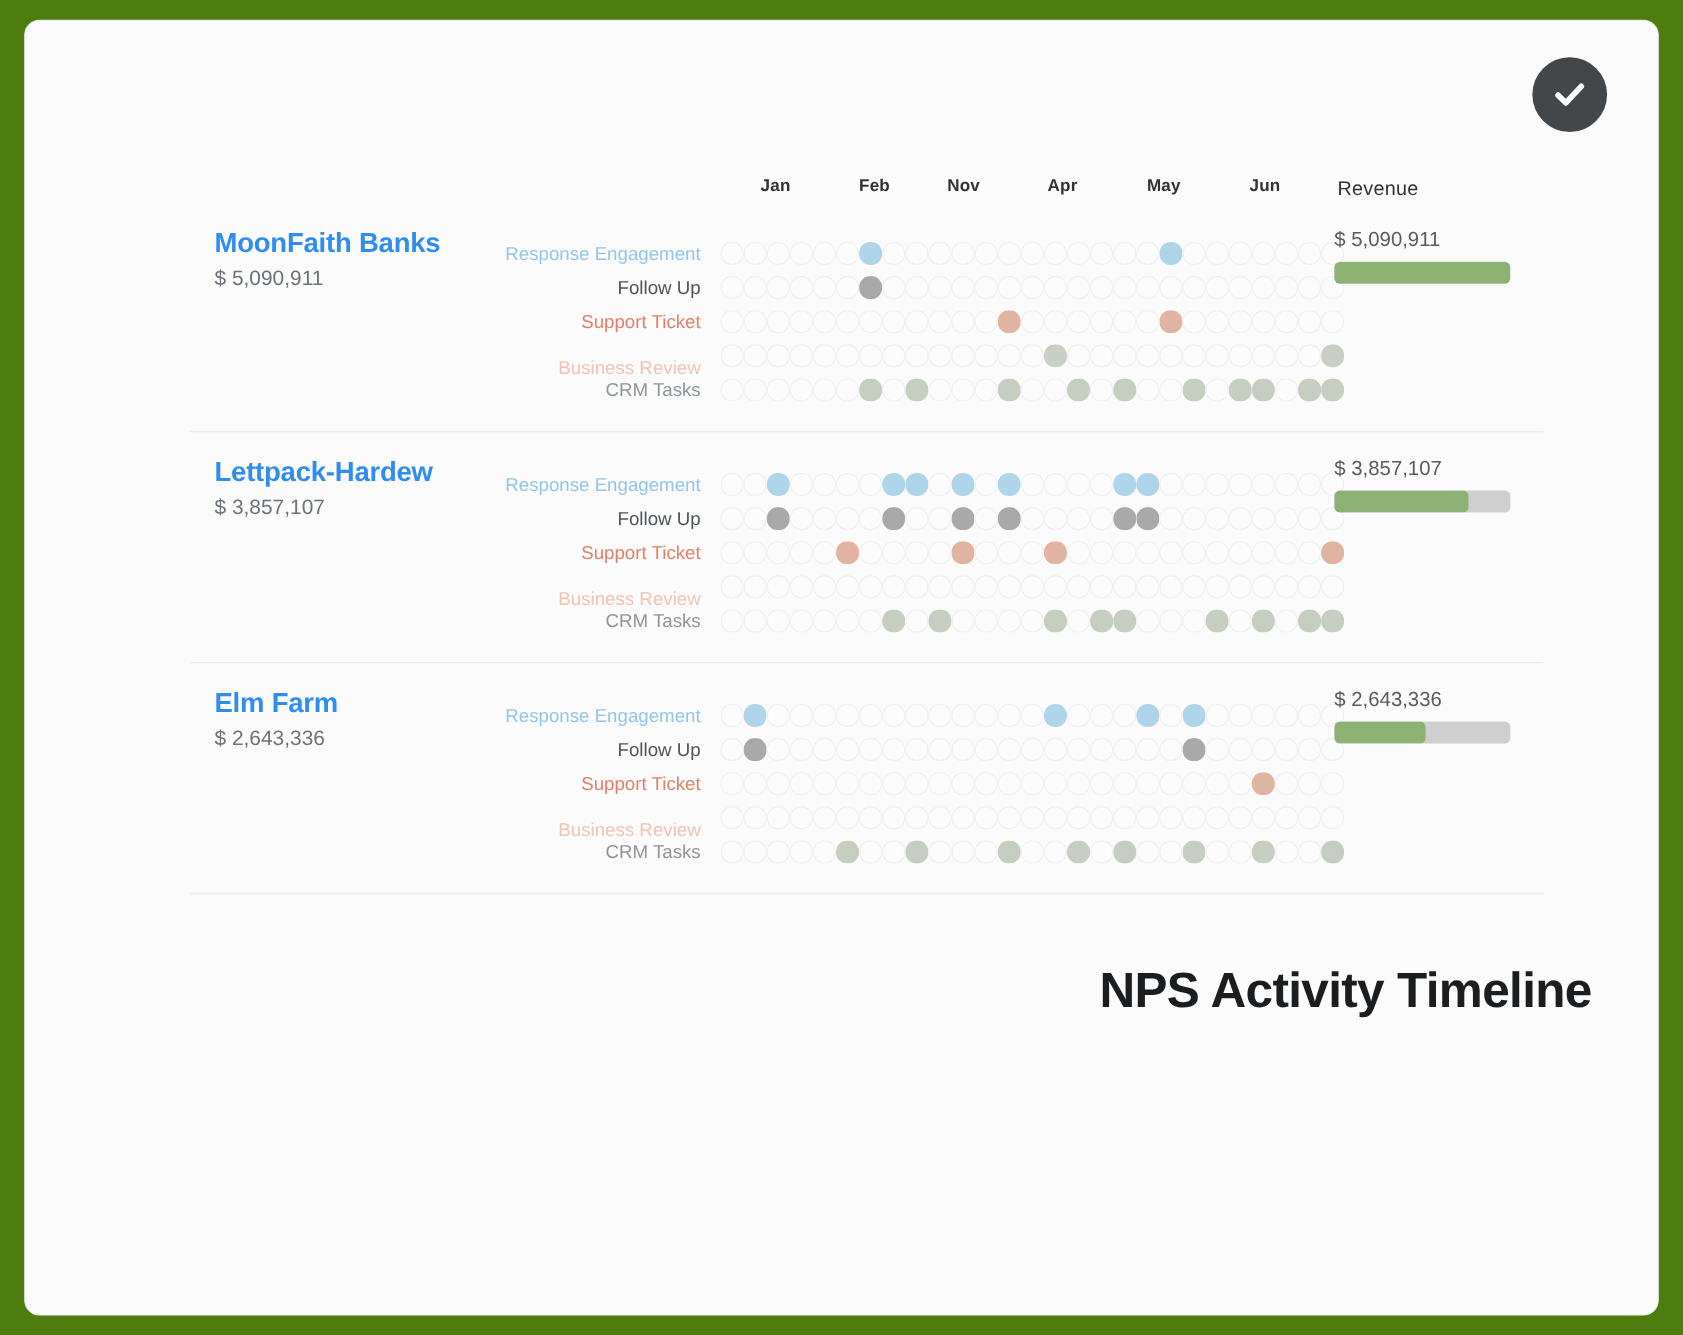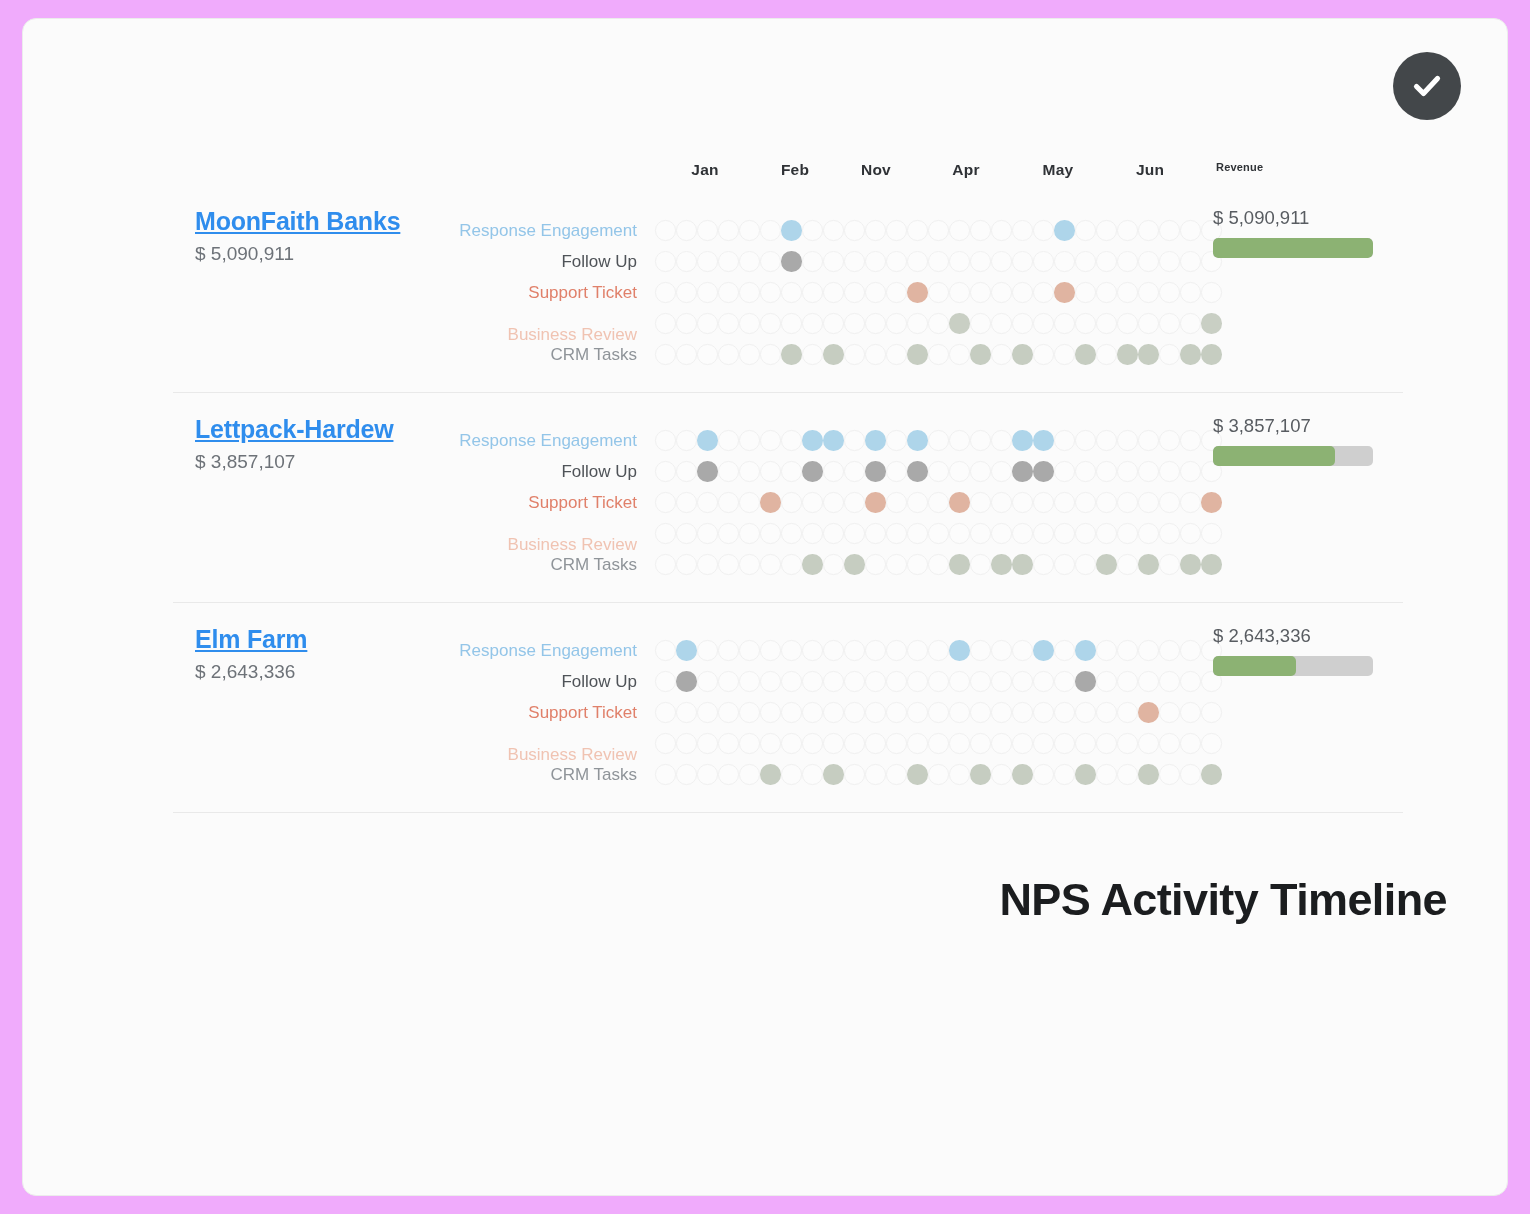--- a/index.html
+++ b/index.html
@@ -7,21 +7,21 @@
     width:1530px;height:1214px;
     background:#ffffff;
     font-family:"Liberation Sans", sans-serif;
     -webkit-font-smoothing:antialiased;
   }
   .page{
     position:relative;
     width:1530px;height:1214px;
     box-sizing:border-box;
     padding:18px 22px 18px 22px;
-    background:#f0abfc;
+    background:#4d7c0f;
   }
   .card{
     position:relative;
     width:100%;height:100%;
     box-sizing:border-box;
     background:#fbfbfb;
     border:1px solid #ececec;
     border-radius:14px;
     overflow:hidden;
   }
@@ -50,22 +50,22 @@
     font-weight:bold;
     color:#2f3236;
     letter-spacing:.2px;
     transform:translateX(-50%);
     white-space:nowrap;
   }
   .rev-lbl{
     position:absolute;
     top:24px;
     left:1043px;
-    font-size:11px;
-    font-weight:bold;
+    font-size:18px;
+    font-weight:normal;
     color:#2f3236;
     letter-spacing:.2px;
     white-space:nowrap;
   }
 
   .acct{
     position:relative;
     border-bottom:1px solid #e9e9e9;
     padding:14px 0 22px 0;
     min-height:160px;
@@ -77,21 +77,20 @@
     position:absolute;
     left:22px;top:22px;
     width:250px;
   }
   .acct-name{
     font-size:25px;
     font-weight:bold;
     color:#2f8ded;
     letter-spacing:-0.2px;
     line-height:1.12;
-    text-decoration:underline;
   }
   .acct-rev{
     margin-top:8px;
     font-size:19px;
     color:#6d7278;
     font-weight:normal;
   }
 
   .tracks{
     position:relative;

